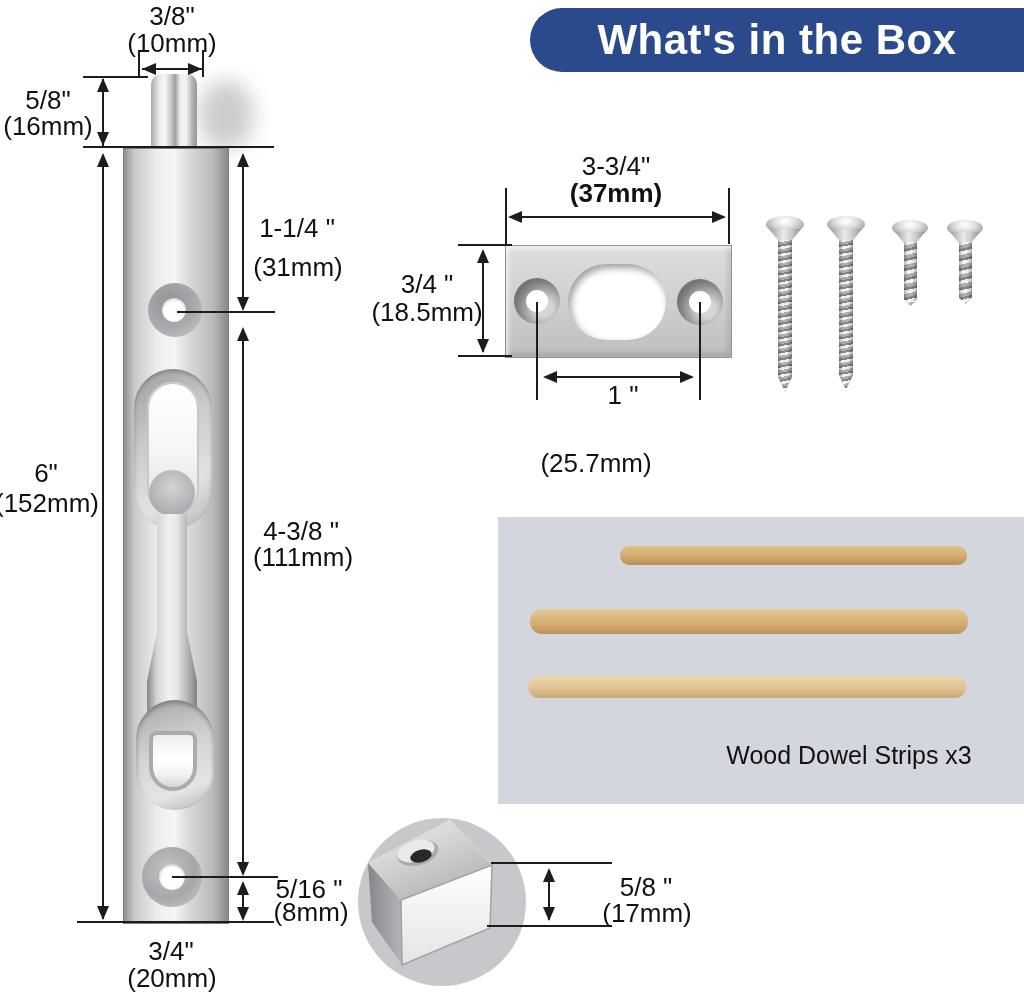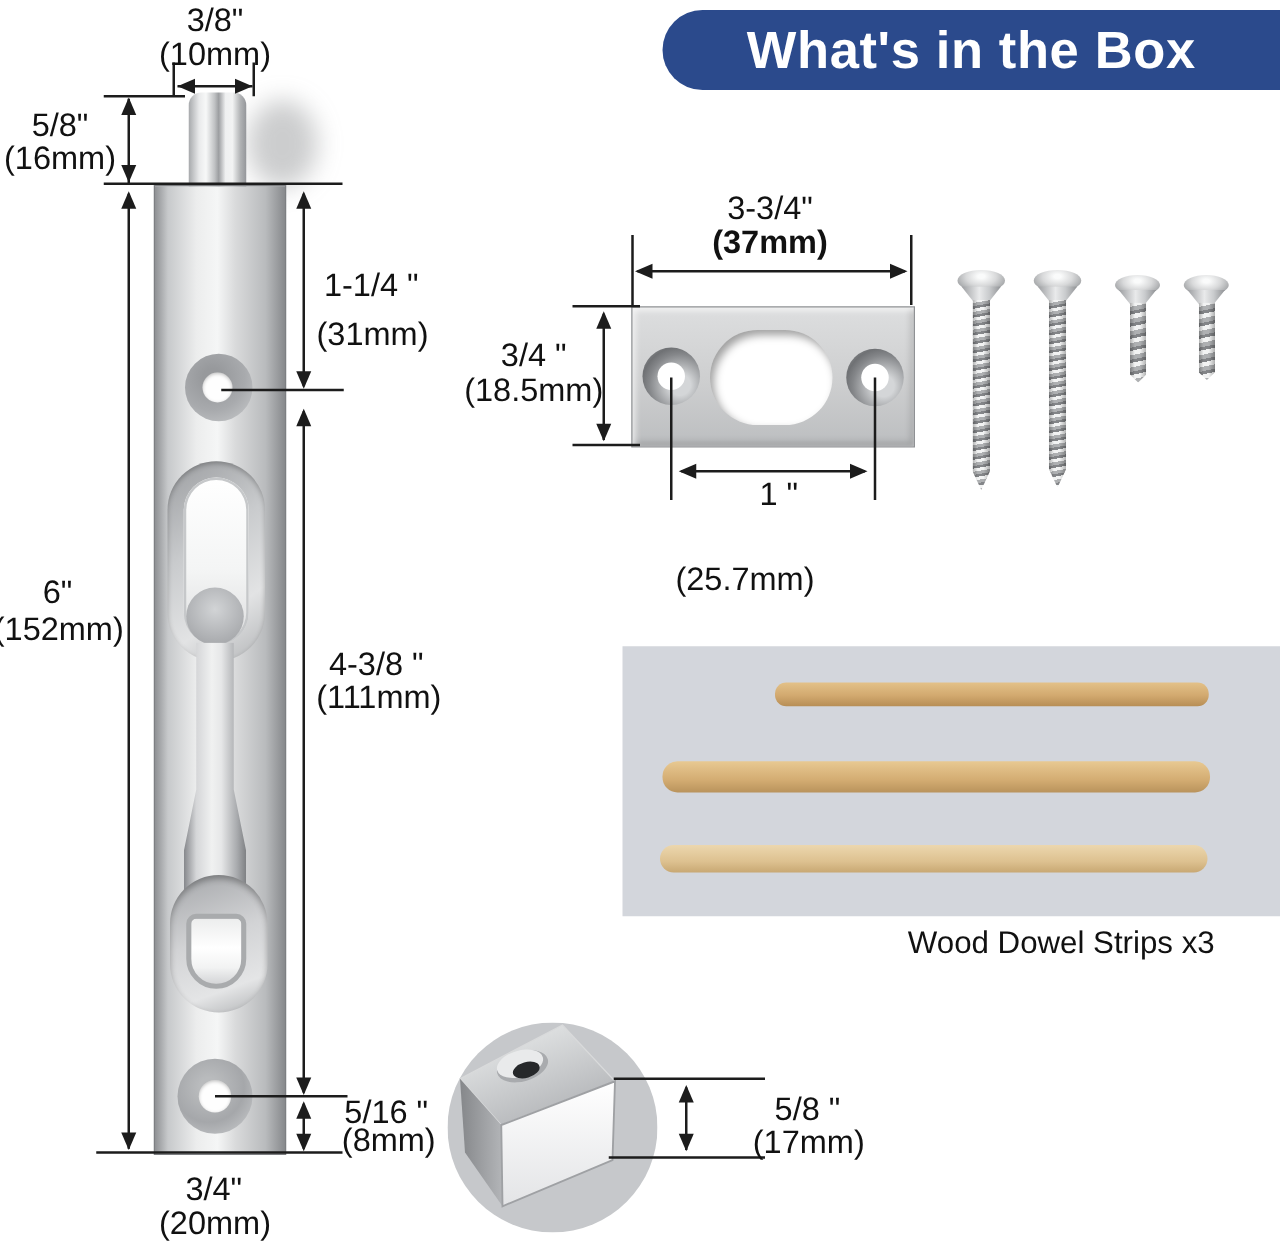--- a/index.html
+++ b/index.html
@@ -68,21 +68,21 @@
        background:radial-gradient(ellipse at 50% 30%,#fafbfb 10%,#d8d9da 45%,#a9abad 75%,#8b8d90);}
   .screw .neck{position:absolute;clip-path:polygon(0 0,100% 0,68% 100%,32% 100%);
        background:linear-gradient(90deg,#9b9da0,#e9eaeb 45%,#c9cbcd 70%,#8f9194);}
   .screw .shaft{position:absolute;clip-path:polygon(0 0,100% 0,100% 90%,50% 100%,0 90%);
        background:linear-gradient(90deg,rgba(0,0,0,.28),rgba(255,255,255,0) 30%,rgba(255,255,255,0) 62%,rgba(0,0,0,.28)),
                   repeating-linear-gradient(170deg,#f2f3f3 0 2.5px,#aeb0b2 2.5px 5px,#838588 5px 7px);}
   .screw .shaft.coarse{background:linear-gradient(90deg,rgba(0,0,0,.28),rgba(255,255,255,0) 30%,rgba(255,255,255,0) 62%,rgba(0,0,0,.28)),
                   repeating-linear-gradient(168deg,#f2f3f3 0 3.5px,#aeb0b2 3.5px 7px,#838588 7px 9.5px);}
 
   
-  .panel{position:absolute;left:498px;top:517px;width:526px;height:216px;background:#d3d6dc;}
+  .panel{position:absolute;left:498px;top:517px;width:526px;height:287px;background:#d3d6dc;}
   .dowel{position:absolute;}
   .panel .lbl{font-size:25px;}
 
   
   .detail-svg{position:absolute;left:358px;top:818px;}
 </style>
 </head>
 <body>
 
 <div class="canvas">

